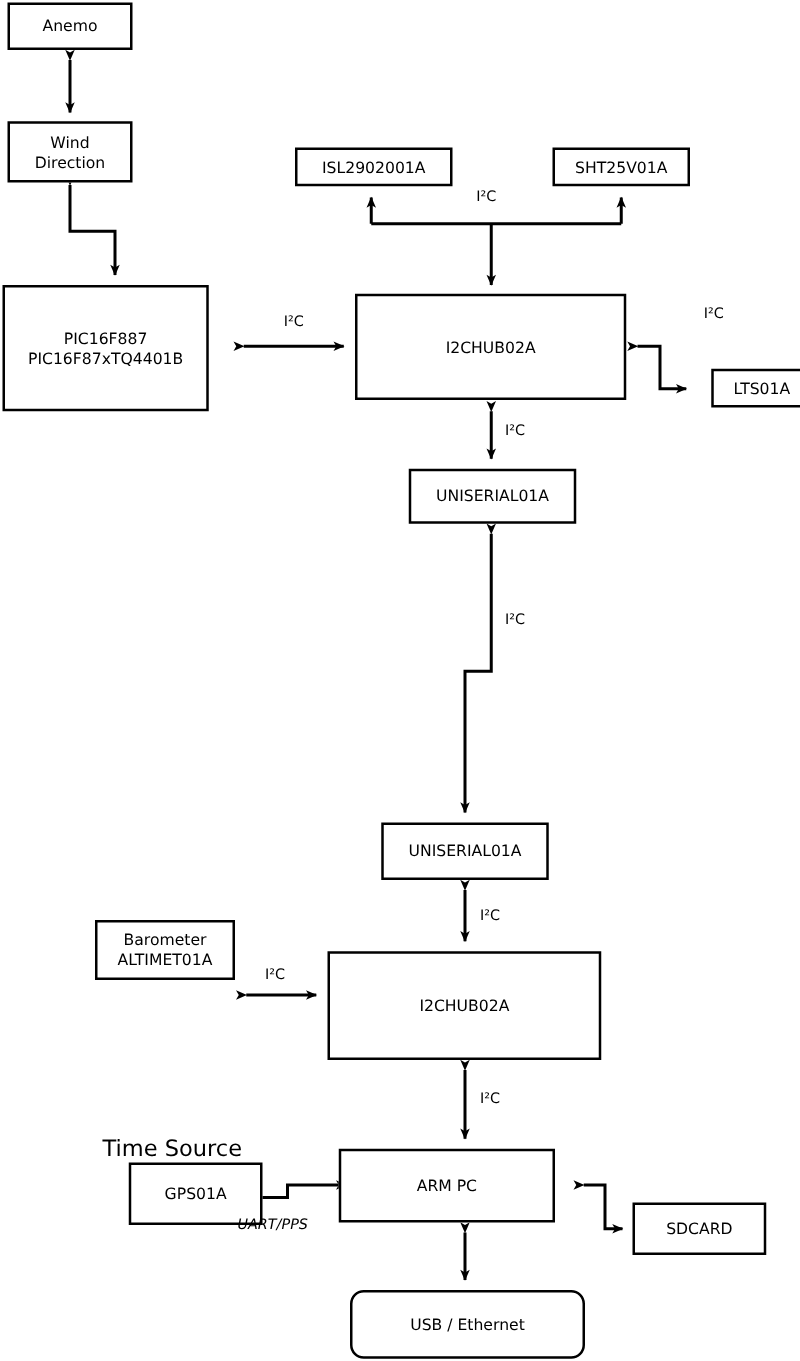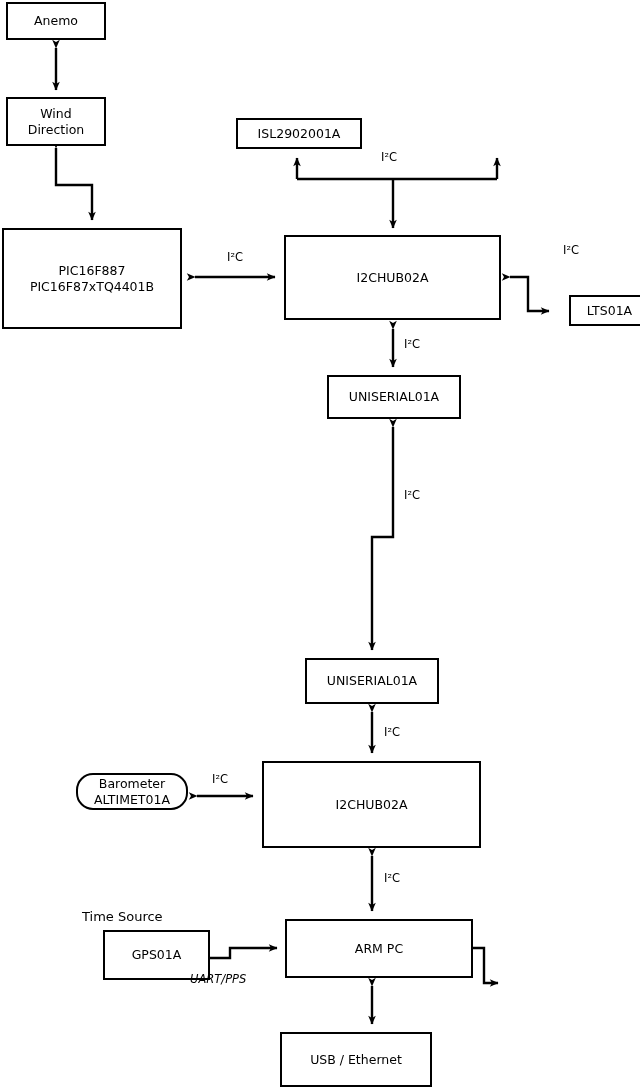--- a/index.html
+++ b/index.html
@@ -40,21 +40,21 @@
     position:absolute;
     font-size:11.5px;
     color:#000000;
     white-space:nowrap;
     z-index:4;
     background:transparent;
     text-align:right;
   }
   .free-label{
     position:absolute;
-    font-size:13px;
+    font-size:18px;
     color:#000000;
     white-space:nowrap;
     z-index:4;
   }
 </style>
 </head>
 <body>
 
 <div id="diagram">
 
@@ -95,45 +95,47 @@
 
       <line x1="372" y1="986" x2="372" y2="1024" marker-start="url(#ah)" marker-end="url(#ah)"></line>
     </g>
   </svg>
 
   <div class="node" style="left:6px;top:2px;width:100px;height:38px;">Anemo</div>
 
   <div class="node" style="left:6px;top:97px;width:100px;height:49px;">Wind
 Direction</div>
 
-  <div class="node" style="left:2px;top:228px;width:180px;height:101px;">PIC16F887
+  <div class="node" style="left:2px;top:228px;width:165px;height:101px;">PIC16F887
 PIC16F87xTQ4401B</div>
 
   <div class="node" style="left:236px;top:118px;width:126px;height:31px;">ISL2902001A</div>
 
+  <div class="node" style="left:442px;top:118px;width:110px;height:31px;">SHT25V01A</div>
 
   <div class="node" style="left:284px;top:235px;width:217px;height:85px;">I2CHUB02A</div>
 
   <div class="node" style="left:569px;top:295px;width:81px;height:31px;">LTS01A</div>
 
   <div class="node" style="left:327px;top:375px;width:134px;height:44px;">UNISERIAL01A</div>
 
   <div class="node" style="left:305px;top:658px;width:134px;height:46px;">UNISERIAL01A</div>
 
   <div class="node" style="left:262px;top:761px;width:219px;height:87px;">I2CHUB02A</div>
 
-  <div class="node" style="left:76px;top:773px;width:112px;height:37px;border-radius:17px;">Barometer
+  <div class="node" style="left:76px;top:736px;width:112px;height:48px;">Barometer
 ALTIMET01A</div>
 
-  <div class="node" style="left:285px;top:919px;width:188px;height:59px;">ARM PC</div>
+  <div class="node" style="left:271px;top:919px;width:173px;height:59px;">ARM PC</div>
 
   <div class="node" style="left:67px;top:930px;width:107px;height:50px;margin-left:36px;">GPS01A</div>
 
+  <div class="node" style="left:506px;top:962px;width:107px;height:42px;">SDCARD</div>
 
-  <div class="node" style="left:280px;top:1032px;width:152px;height:55px;">USB / Ethernet</div>
+  <div class="node" style="left:280px;top:1032px;width:188px;height:55px;border-radius:11px;">USB / Ethernet</div>
 
   <div class="edge-label" style="left:381px;top:150px;">I²C</div>
 
   <div class="edge-label" style="left:227px;top:250px;">I²C</div>
 
   <div class="edge-label" style="left:563px;top:243px;">I²C</div>
 
   <div class="edge-label" style="left:404px;top:337px;">I²C</div>
 
   <div class="edge-label" style="left:404px;top:488px;">I²C</div>

